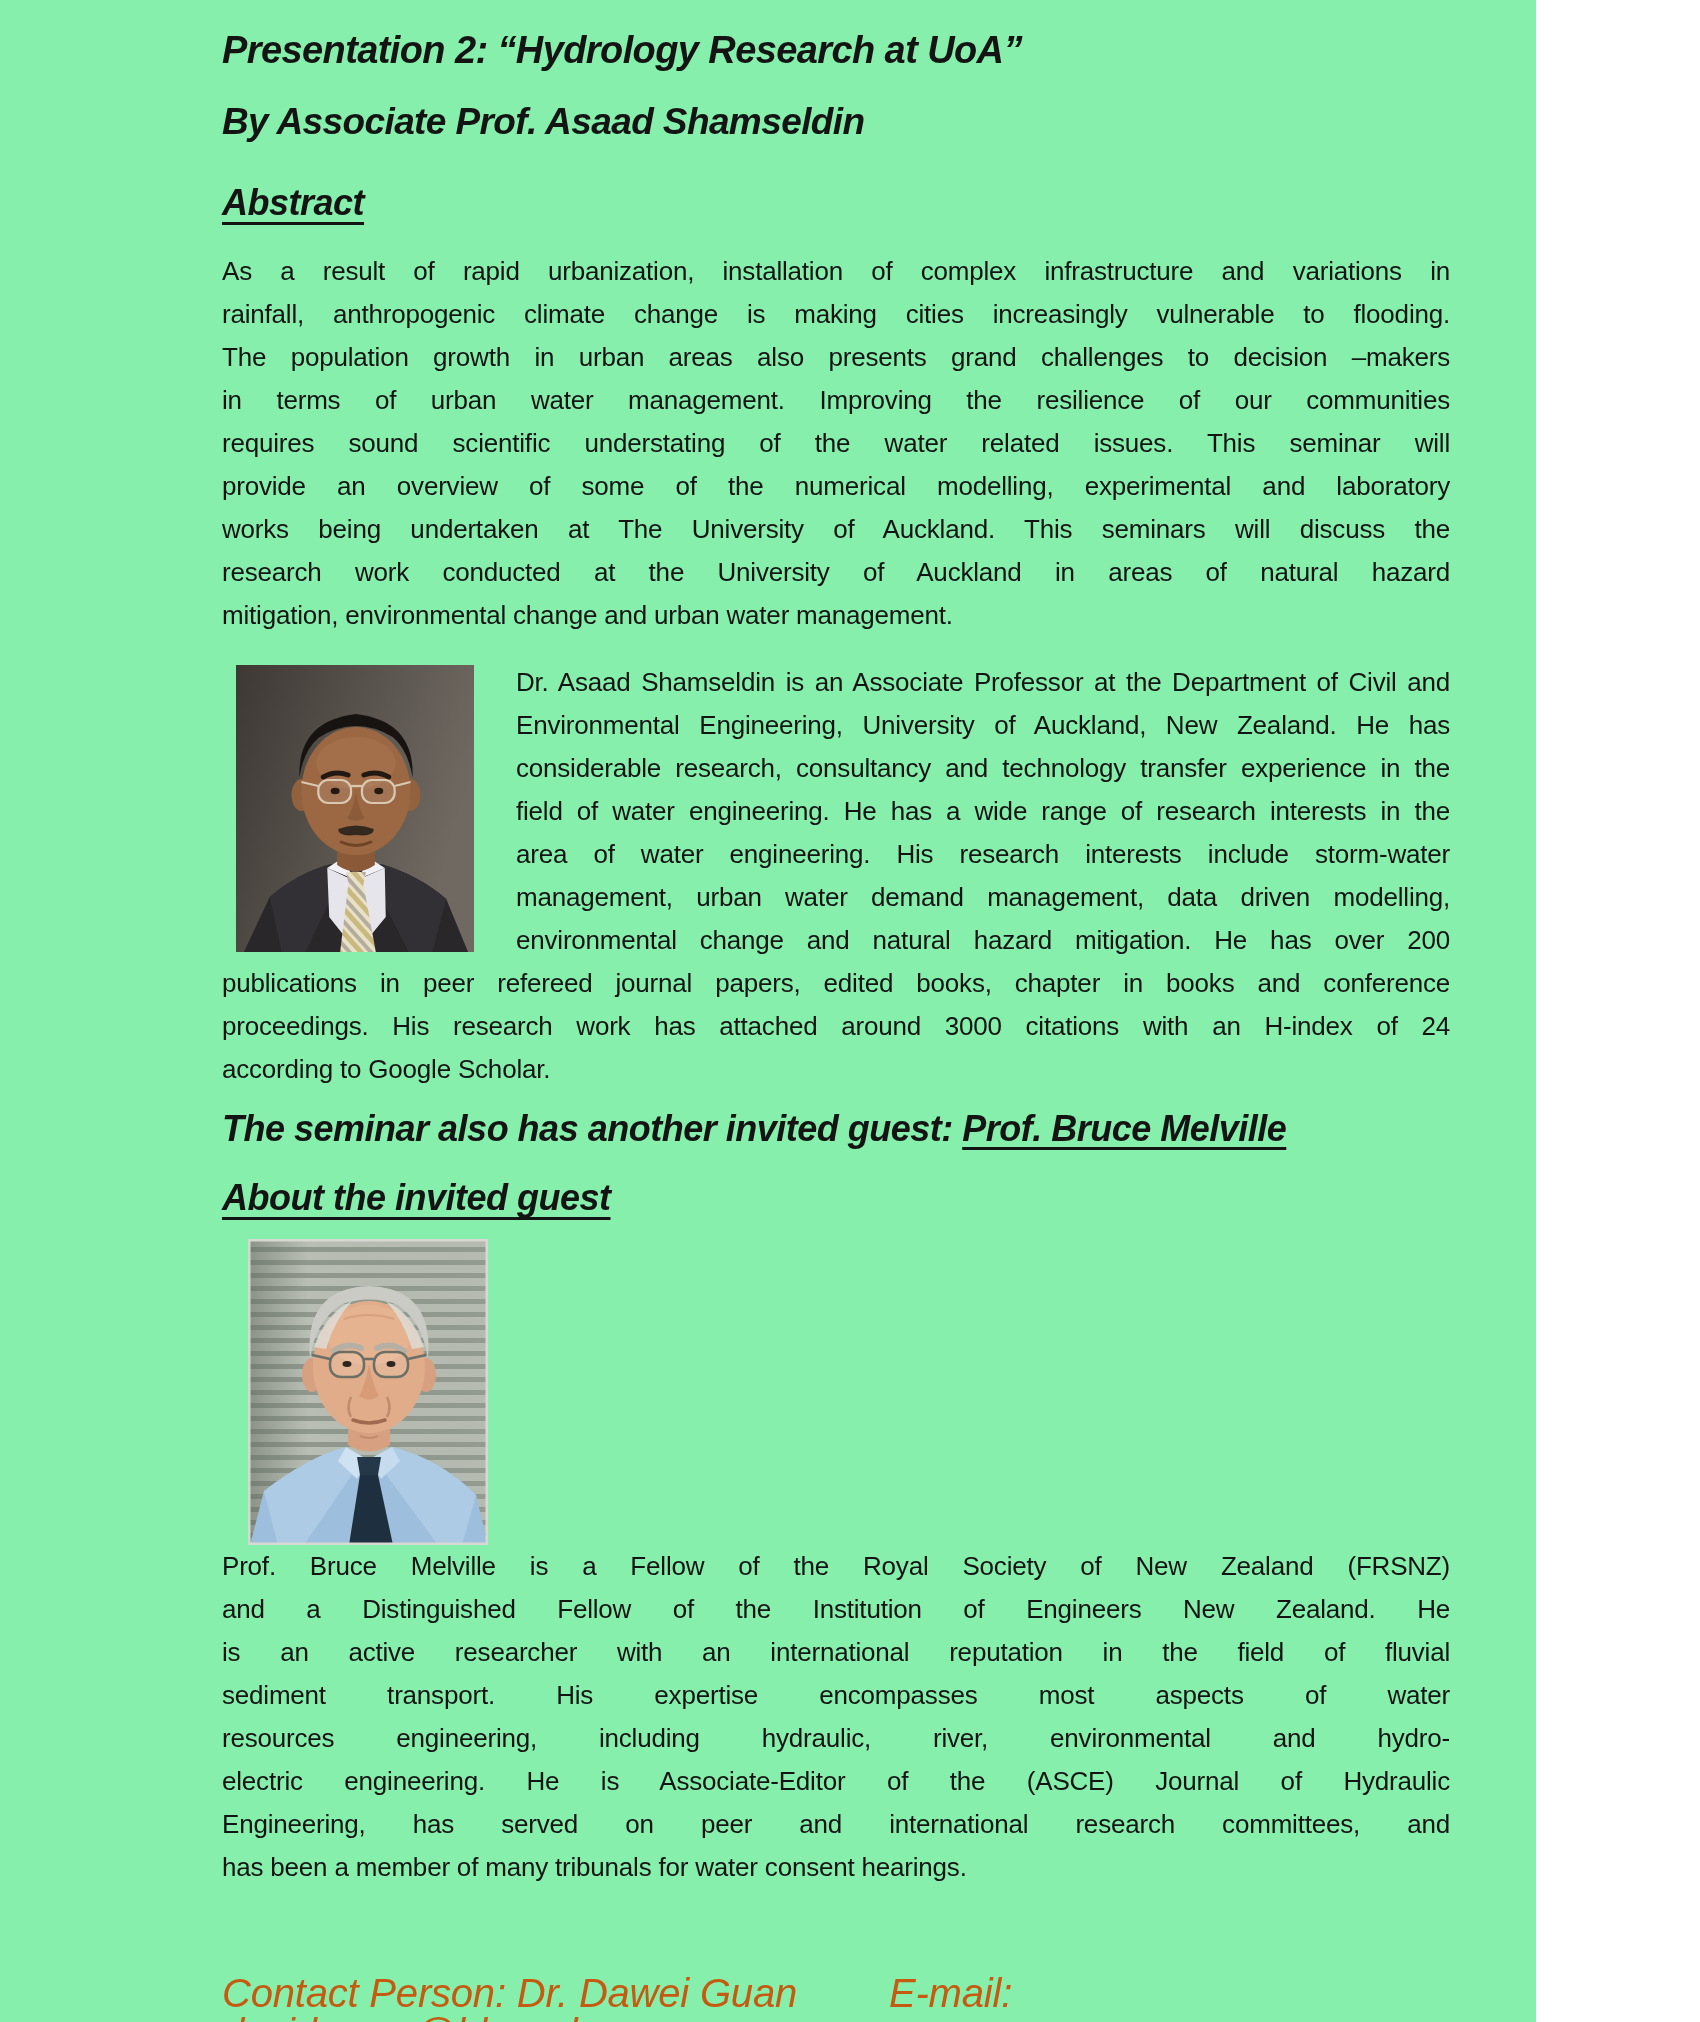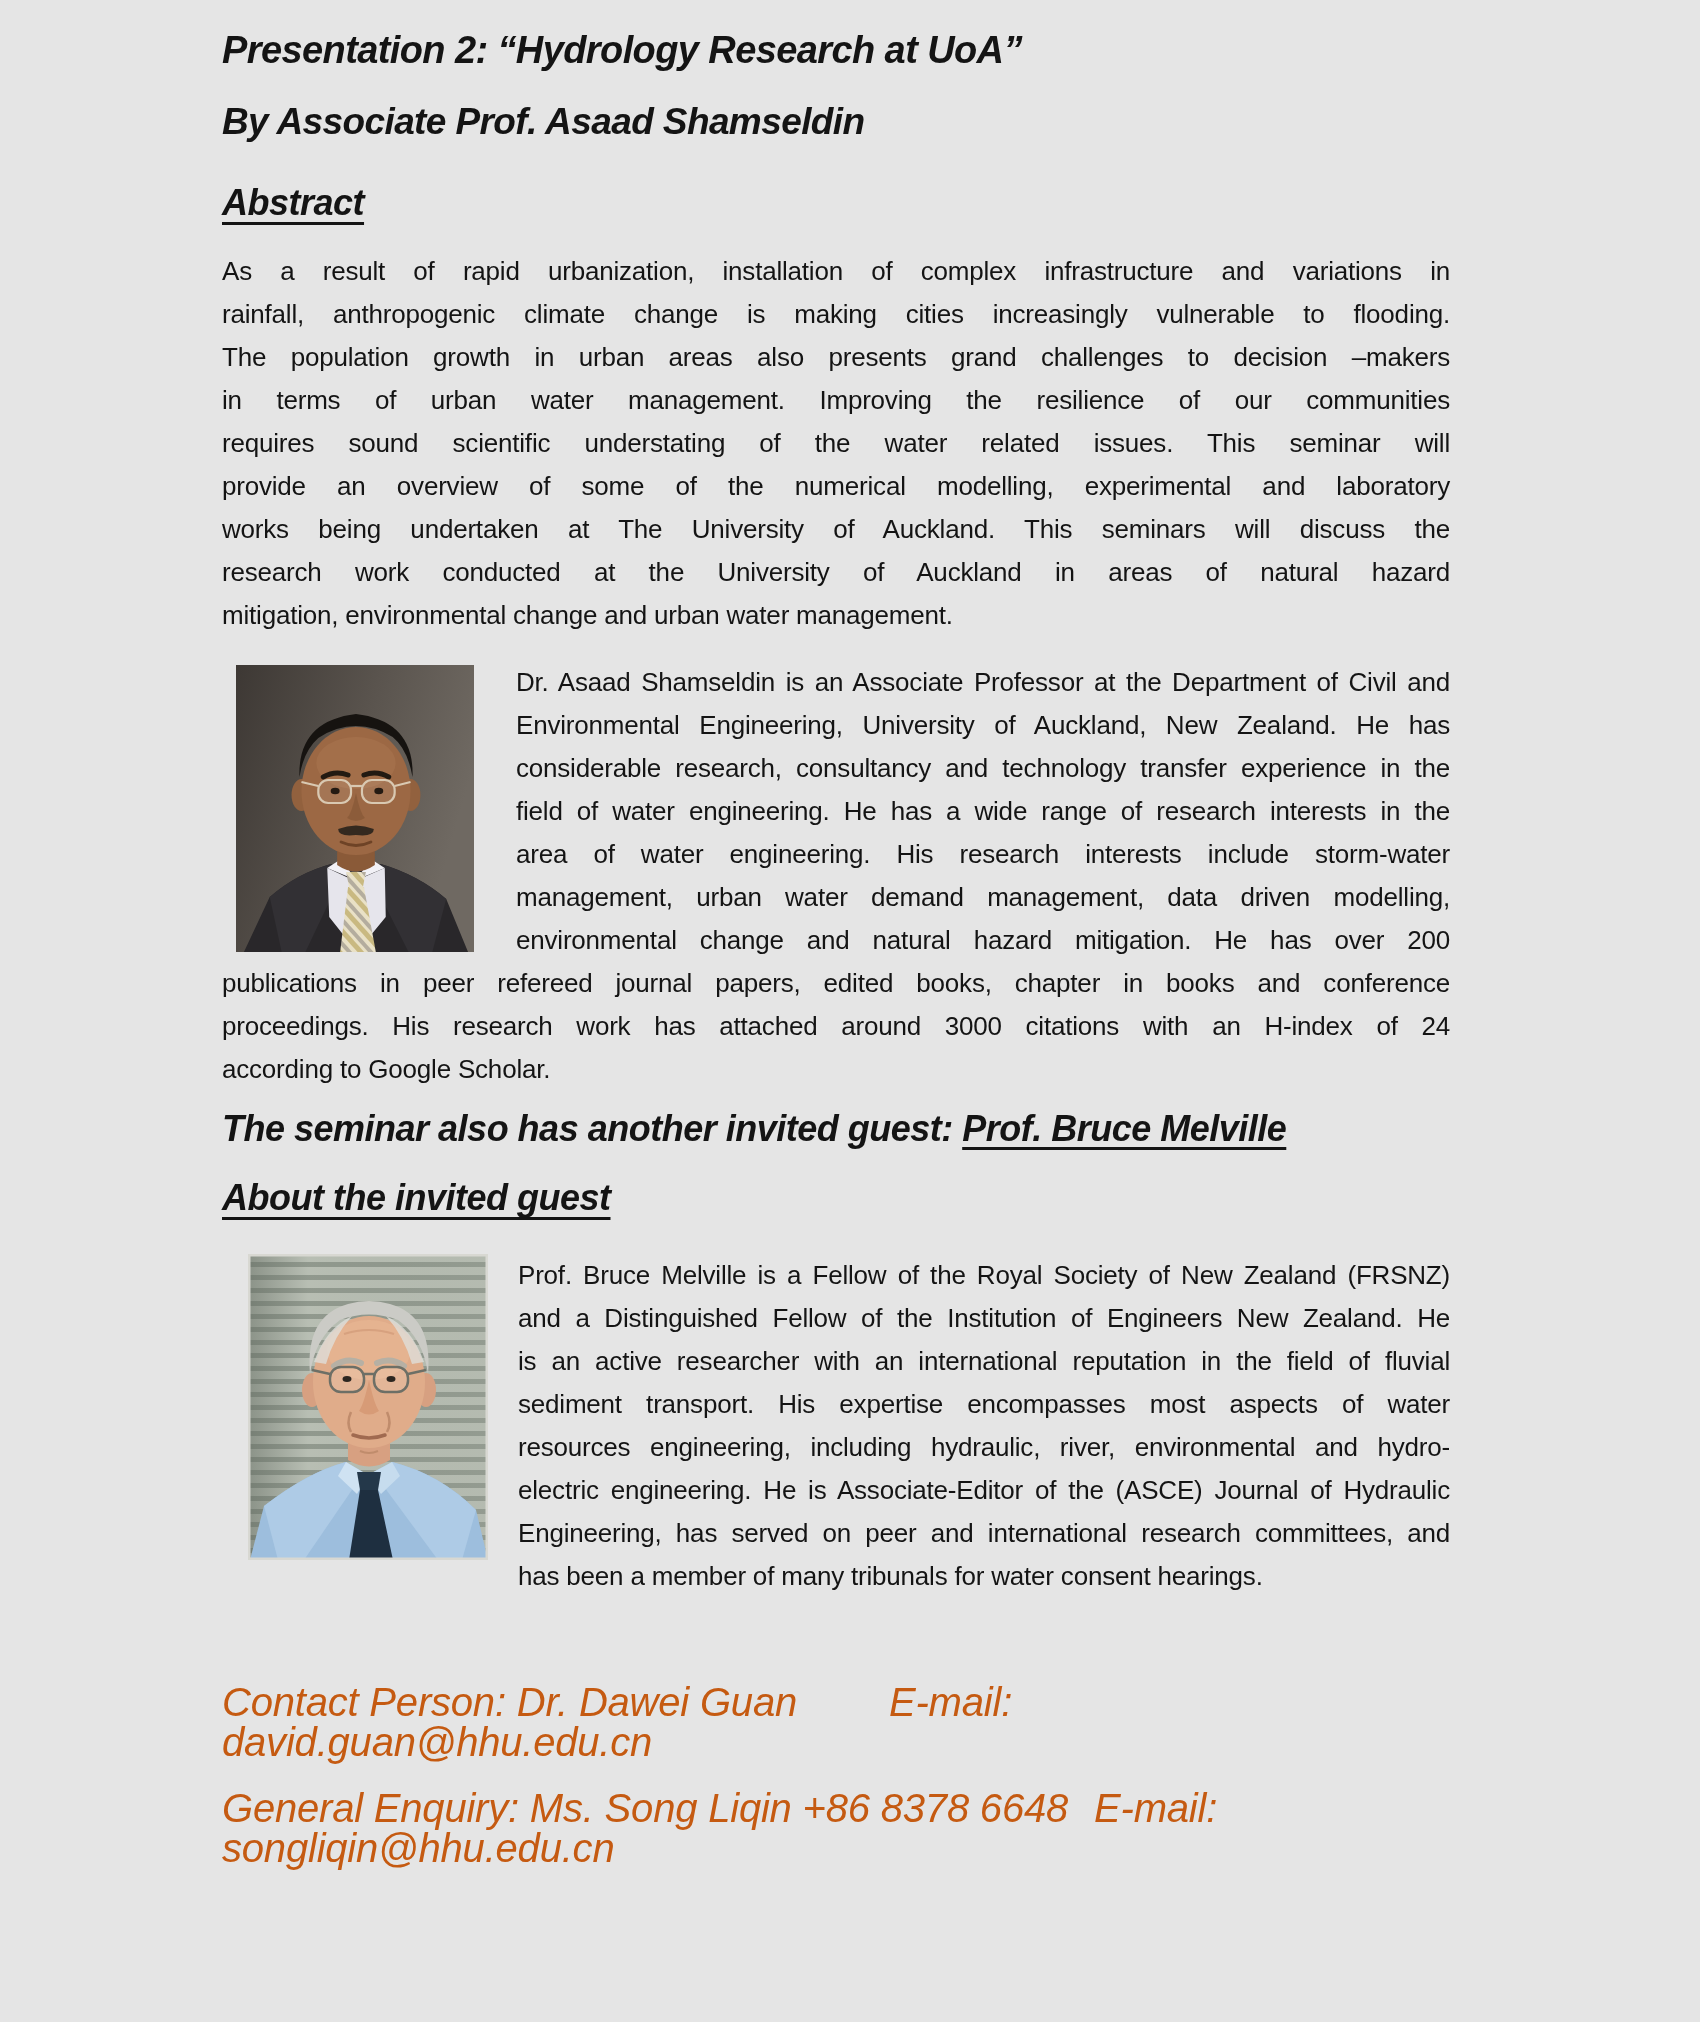--- a/index.html
+++ b/index.html
@@ -1,17 +1,17 @@
 <!DOCTYPE html>
 <html><head>
 <meta charset="utf-8">
 <style>
   html,body { margin:0; padding:0; background:#ffffff; }
   body { width:1700px; height:2022px; font-family:"Liberation Sans", sans-serif; color:#141414; }
-  .page { position:relative; width:1700px; height:2022px; background:#e5e5e5; overflow:hidden; }
+  .page { position:relative; width:1536px; height:2022px; background:#86efac; overflow:hidden; }
   .content { position:absolute; left:222px; top:0; width:1228px; }
 
   .doc-title { margin-top:28px; font-size:38px; line-height:44px; font-weight:bold; font-style:italic; letter-spacing:-0.6px; }
   .byline    { margin-top:28px; font-size:37px; line-height:44px; font-weight:bold; font-style:italic; letter-spacing:-0.6px; }
 
   .section-heading { margin-top:38px; font-size:36px; line-height:42px; font-weight:bold; font-style:italic; letter-spacing:-0.5px; }
   .section-heading > span { text-decoration:underline; text-decoration-thickness:3px; text-underline-offset:7px; }
 
   .bodyp { font-size:26px; line-height:43px; letter-spacing:-0.2px; }
   .tline { min-height:43px; white-space:normal; }
@@ -20,21 +20,21 @@
   .abstract-para { margin-top:26px; }
 
   .speaker-para { margin-top:24px; }
   .speaker-photo { float:left; width:238px; height:287px; margin:4px 42px 0 14px; }
   .speaker-para::after { content:""; display:block; clear:both; }
 
   .banner { margin-top:16px; font-size:36px; line-height:44px; font-weight:bold; font-style:italic; letter-spacing:-0.5px; }
   .banner .uline { text-decoration:underline; text-decoration-thickness:3px; text-underline-offset:6px; }
 
   .guest-heading { margin-top:26px; }
-  .guest-row { margin-top:35px; display:flex; }
+  .guest-row { margin-top:20px; display:flex;flex-direction:column; }
   .guest-photo { flex:0 0 auto; width:240px; height:306px; margin-left:26px; margin-right:30px; }
   .guest-text { flex:1 1 auto; }
 
   .contacts { margin-top:84px; color:#c55a11; font-style:italic; font-size:40px; letter-spacing:-0.2px; }
   .contact-line { line-height:40px; }
   .contact-line + .contact-line { margin-top:26px; }
   .email-1 { margin-left:92px; }
   .email-2 { margin-left:26px; }
 
   svg { display:block; width:100%; height:100%; }

